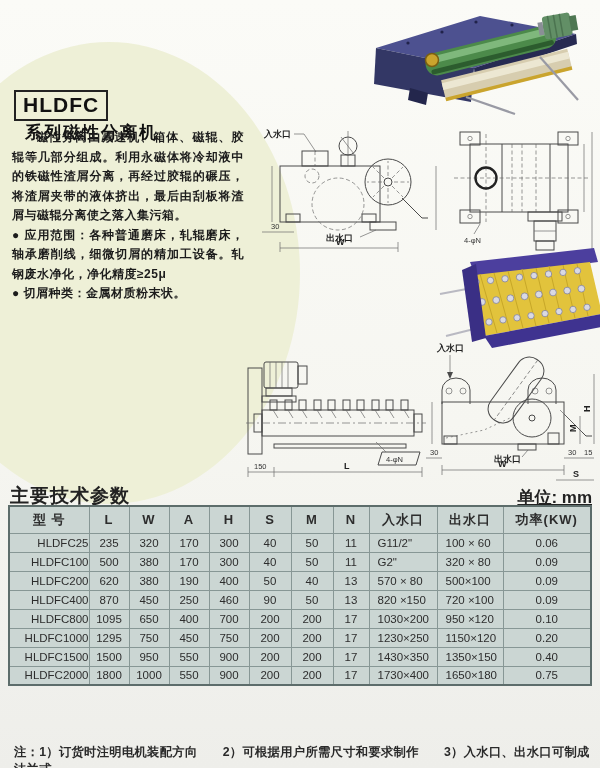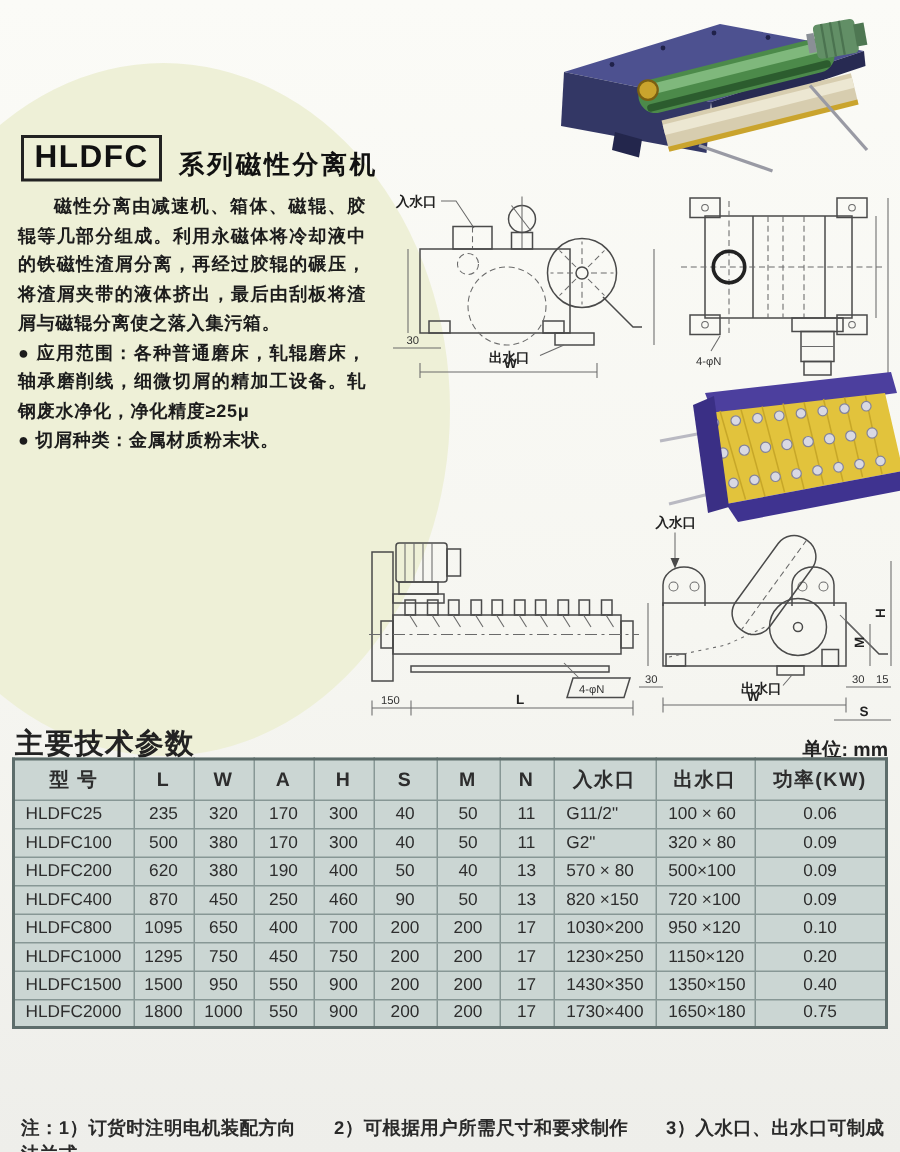--- a/index.html
+++ b/index.html
@@ -7,21 +7,21 @@
   body { font-family:"Liberation Sans","DejaVu Sans",sans-serif; }
   .page {
     position:relative; width:600px; height:768px; overflow:hidden;
     background:linear-gradient(180deg,#fbfbf7 0%,#f6f6f1 55%,#eeeeea 100%);
   }
   .blob {
     position:absolute; left:-82px; top:42px; width:382px; height:462px;
     background:#eef0d7; border-radius:50%;
   }
   
-  .title-row { position:absolute; left:14px; top:90px; display:flex; align-items:flex-end; }
+  .title-row { position:absolute; left:14px; top:90px; display:flex; align-items:flex-start;flex-direction:column; }
   .model-box {
     border:2px solid #222; padding:1px 7px 2px 7px;
     font-size:21px; font-weight:bold; color:#111; letter-spacing:1px;
     background:transparent;
   }
   .series { margin-left:11px; font-size:17px; font-weight:bold; color:#111; letter-spacing:2px; }
   
   .desc { position:absolute; left:12px; top:128px; width:232px; color:#1c1c1c;
           font-size:12px; line-height:19.5px; font-weight:600; letter-spacing:0.5px; text-align:justify; }
   .desc p.indent { text-indent:2em; }
@@ -36,33 +36,33 @@
   .draw4  { left:424px; top:338px; width:176px; height:145px; }
   .tline { stroke:#4a4a4a; fill:none; stroke-width:1; }
   .thin  { stroke:#6a6a6a; fill:none; stroke-width:0.7; }
   .dash  { stroke-dasharray:4 2.5; }
   .dtext { font-size:9px; fill:#222; font-weight:600; }
   .stext { font-size:7.5px; fill:#333; }
   
   .spec-head { position:absolute; left:10px; right:8px; top:483px;
                display:flex; justify-content:space-between; align-items:flex-end; }
   .spec-title { font-size:19px; color:#222; font-weight:600; letter-spacing:1px; }
-  .unit { font-size:13px; color:#222; font-weight:600;text-decoration:underline; }
+  .unit { font-size:17px; color:#222; font-weight:600;text-decoration:underline; }
   table.spec {
     position:absolute; left:8px; top:505px; width:584px;
     border-collapse:collapse; table-layout:fixed;
     background:#cbd6d3; border:2px solid #5d6d6b;
   }
   table.spec th, table.spec td {
     border:1px solid #879795; text-align:center; color:#2d2d2d;
     overflow:hidden; white-space:nowrap;
   }
   table.spec th { height:27px; font-size:13px; font-weight:600; letter-spacing:1px; }
   table.spec td { height:19px; font-size:11.5px; font-weight:500; }
-  table.spec td:first-child { text-align:left; padding-left:7px; }
+  table.spec td:first-child { text-align:right; padding-left:7px; }
   table.spec td:nth-child(9), table.spec td:nth-child(10) { text-align:left; padding-left:8px; }
   
   .footnote { position:absolute; left:14px; top:744px; font-size:12.3px;
               font-weight:600; color:#2a2a2a; letter-spacing:0.3px; }
 </style>
 </head>
 <body>
 
 <div class="page">
 

